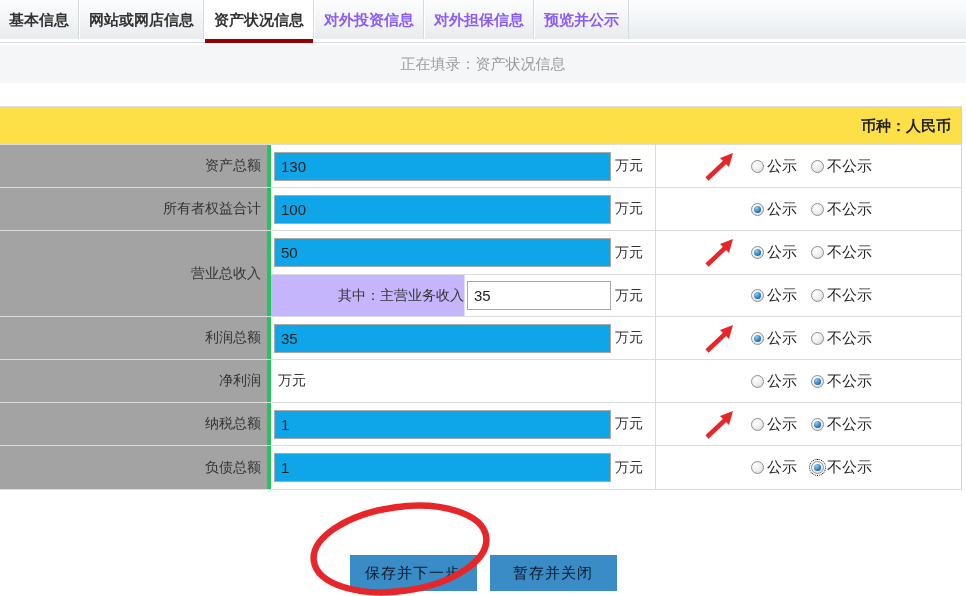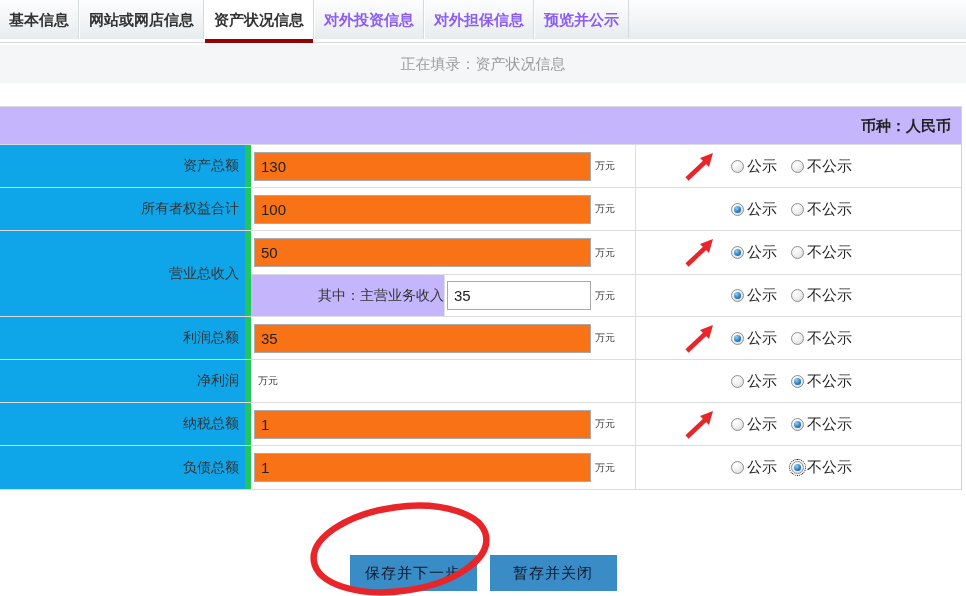--- a/index.html
+++ b/index.html
@@ -22,32 +22,32 @@
                        background:#990003; }
   .tab.disabled { color:#8b5cf6; cursor:default; }
 
   
   .statusbar { margin-top:2px; height:38px; line-height:38px; background:#f5f6f7;
                text-align:center; font-size:15px; color:#9b9b9b; }
 
   
   .asset-table { margin-top:23px; width:962px; border-top:1px solid #dcdcdc;
                  border-right:1px solid #d0d0d0; border-bottom:1px solid #dcdcdc; }
-  .thead { height:38px; line-height:38px; background:#c4b5fd; border-bottom:1px solid #dcdcdc;
+  .thead { height:38px; line-height:38px; background:#fde047; border-bottom:1px solid #dcdcdc;
            text-align:right; padding-right:10px; font-size:15px; font-weight:bold; color:#222; }
   .row { display:flex; height:43px; border-bottom:1px solid #dcdcdc; }
   .row:last-child { border-bottom:none; }
   .row.compound { height:86px; }
-  .cell-label { width:251px; background:#0ea5e9; border-right:6px solid #22c55e;
+  .cell-label { width:271px; background:#a3a3a3; border-right:4px solid #22c55e;
                 display:flex; align-items:center; justify-content:flex-end;
                 padding-right:6px; font-size:14px; color:#333; }
   .cell-input { width:384px; display:flex; align-items:center; padding-left:3px; }
-  .cell-input input { width:337px; height:29px; border:1px solid #a9a9a9; background:#f97316;
+  .cell-input input { width:337px; height:29px; border:1px solid #a9a9a9; background:#0ea5e9;
                       font-size:15px; padding:8px 6px; font-family:inherit; color:#222; }
-  .unit { margin-left:4px; font-size:10px; color:#333; }
+  .unit { margin-left:4px; font-size:14px; color:#333; }
   .cell-radio { flex:1; border-left:1px solid #dcdcdc; position:relative;
                 display:flex; align-items:center; }
   .radio-group { margin-left:95px; display:flex; gap:14px; align-items:center;
                  font-size:15px; color:#222; }
   .radio-opt { display:flex; align-items:center; gap:3px; cursor:pointer; }
   .radio { width:13px; height:13px; border-radius:50%; border:1px solid #8f8f8f;
            background:radial-gradient(circle at 35% 30%, #ffffff 0%, #ededed 55%, #cccccc 100%);
            display:inline-block; position:relative; flex:none; }
   .radio.checked::after { content:''; position:absolute; left:2px; top:2px; width:7px; height:7px;
            border-radius:50%;

